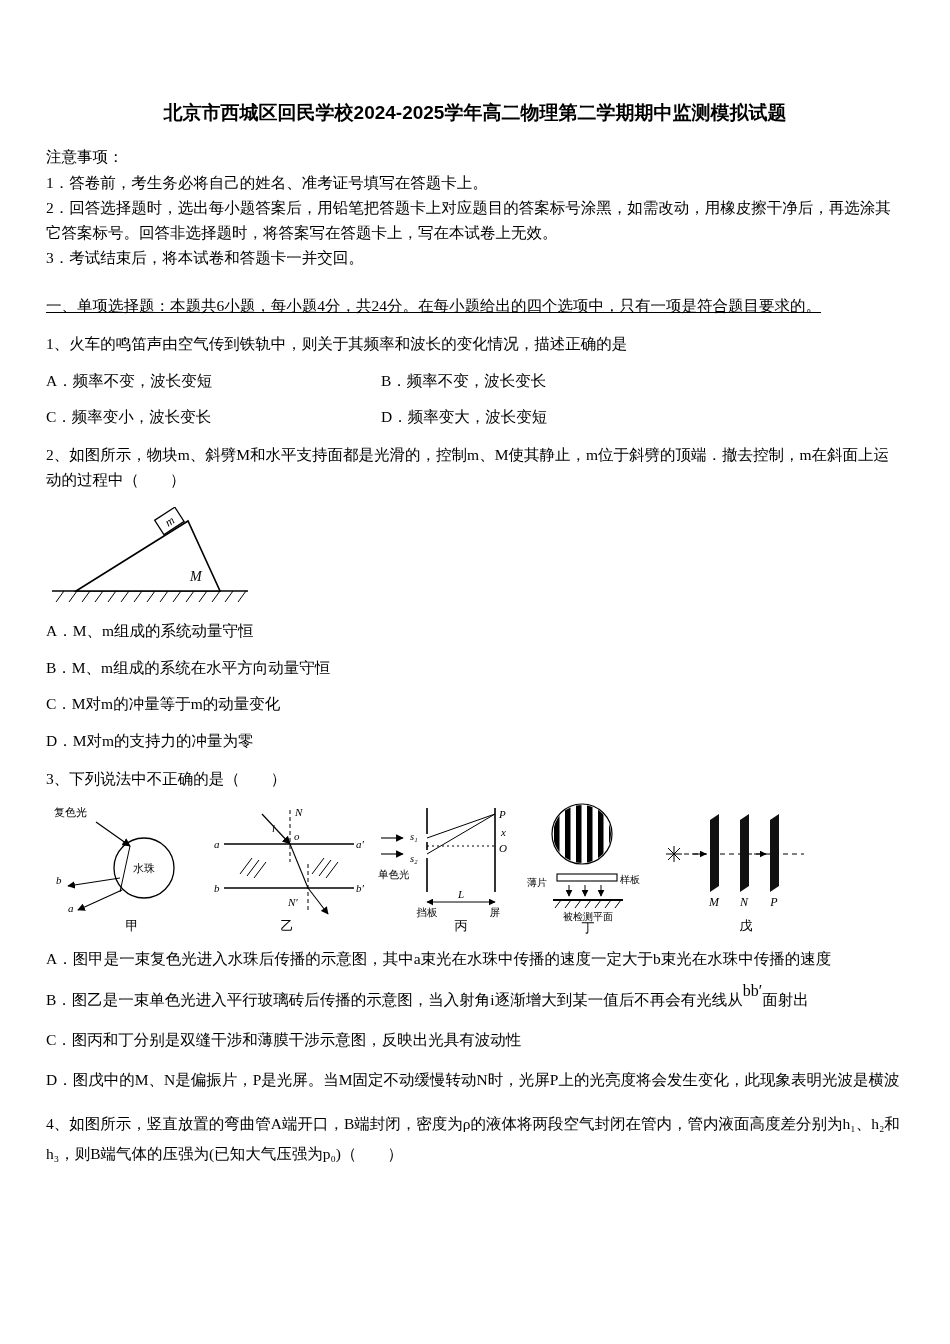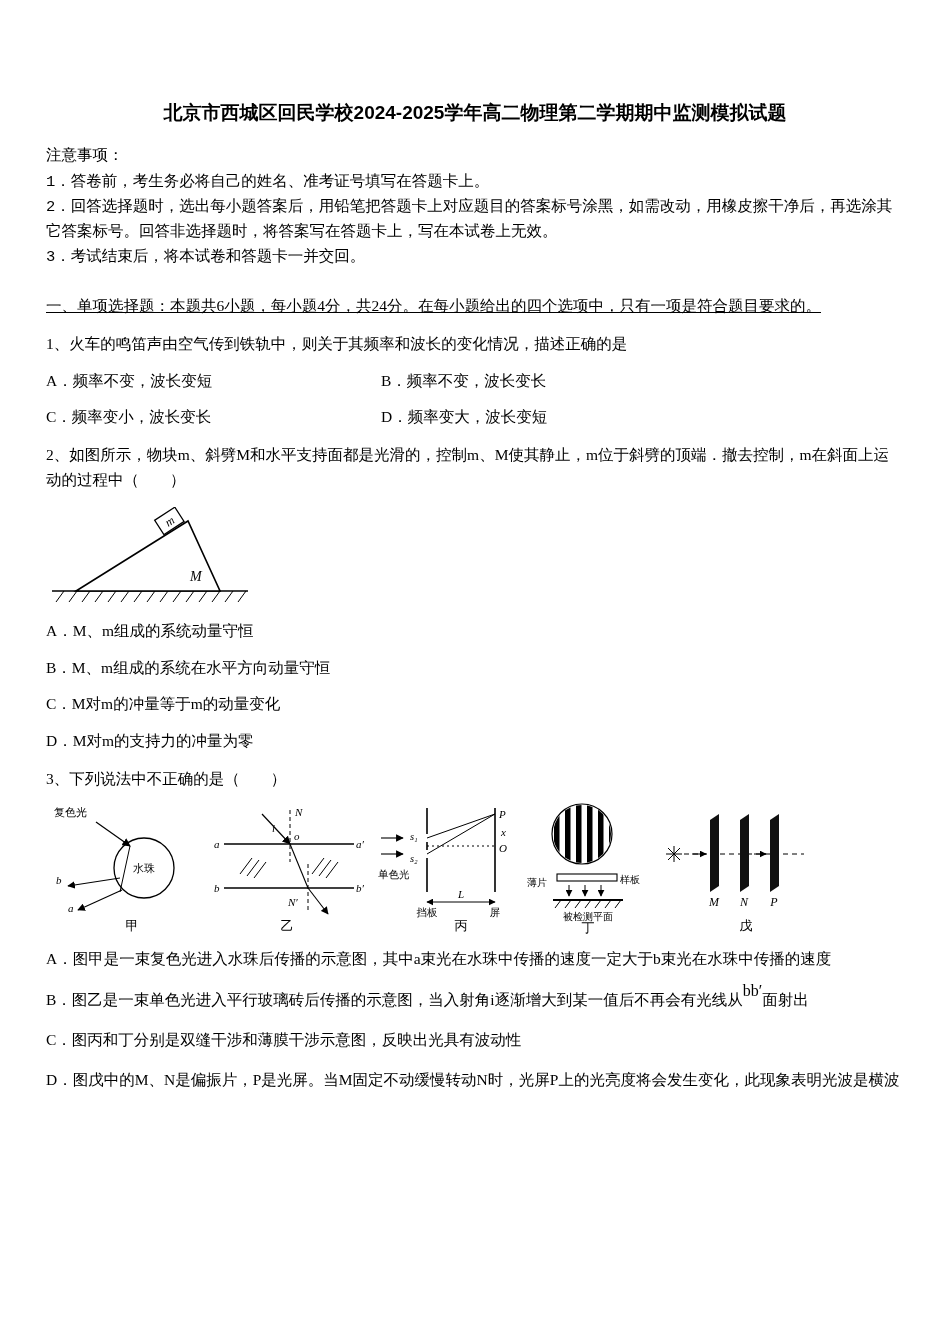--- a/index.html
+++ b/index.html
@@ -14,21 +14,21 @@
     padding:98px 46px 18px 46px;
     overflow:hidden;
     font-size:15.5px;
     line-height:1.6;
   }
   .title {
     font-family:"Liberation Sans","DejaVu Sans",sans-serif;
     font-size:19px; font-weight:700; text-align:center;
     margin-bottom:16px;
   }
-  .notice p { line-height:1.62;font-family:Liberation Mono, monospace; }
+  .notice p { line-height:1.62; }
   .sec-heading { margin-top:24px;text-decoration:underline; }
   .stem { margin-top:13px; }
   .opt-grid {
     display:grid; grid-template-columns:335px 1fr;
     row-gap:12px; margin-top:12px;
   }
   .opt-line { margin-top:12px; }
   .diagram-q2 { display:block; margin:14px 0 2px 2px; }
   .figrow {
     display:flex; align-items:flex-end; gap:10px;
@@ -231,14 +231,17 @@
       </svg>
 
     </div>
 
     <p class="q3opt">A．图甲是一束复色光进入水珠后传播的示意图，其中a束光在水珠中传播的速度一定大于b束光在水珠中传播的速度</p>
     <p class="q3opt"><span>B．图乙是一束单色光进入平行玻璃砖后传播的示意图，当入射角i逐渐增大到某一值后不再会有光线从</span><span class="raised">bb′</span><span>面射出</span></p>
     <p class="q3opt">C．图丙和丁分别是双缝干涉和薄膜干涉示意图，反映出光具有波动性</p>
     <p class="q3opt">D．图戊中的M、N是偏振片，P是光屏。当M固定不动缓慢转动N时，光屏P上的光亮度将会发生变化，此现象表明光波是横波</p>
   </div>
 
+  <div>
+    <p class="stem" style="line-height:1.95">4、如图所示，竖直放置的弯曲管A端开口，B端封闭，密度为ρ的液体将两段空气封闭在管内，管内液面高度差分别为h₁、h₂和h₃，则B端气体的压强为(已知大气压强为p₀)（　　）</p>
+  </div>
 
 </div>
 
 </body></html>

